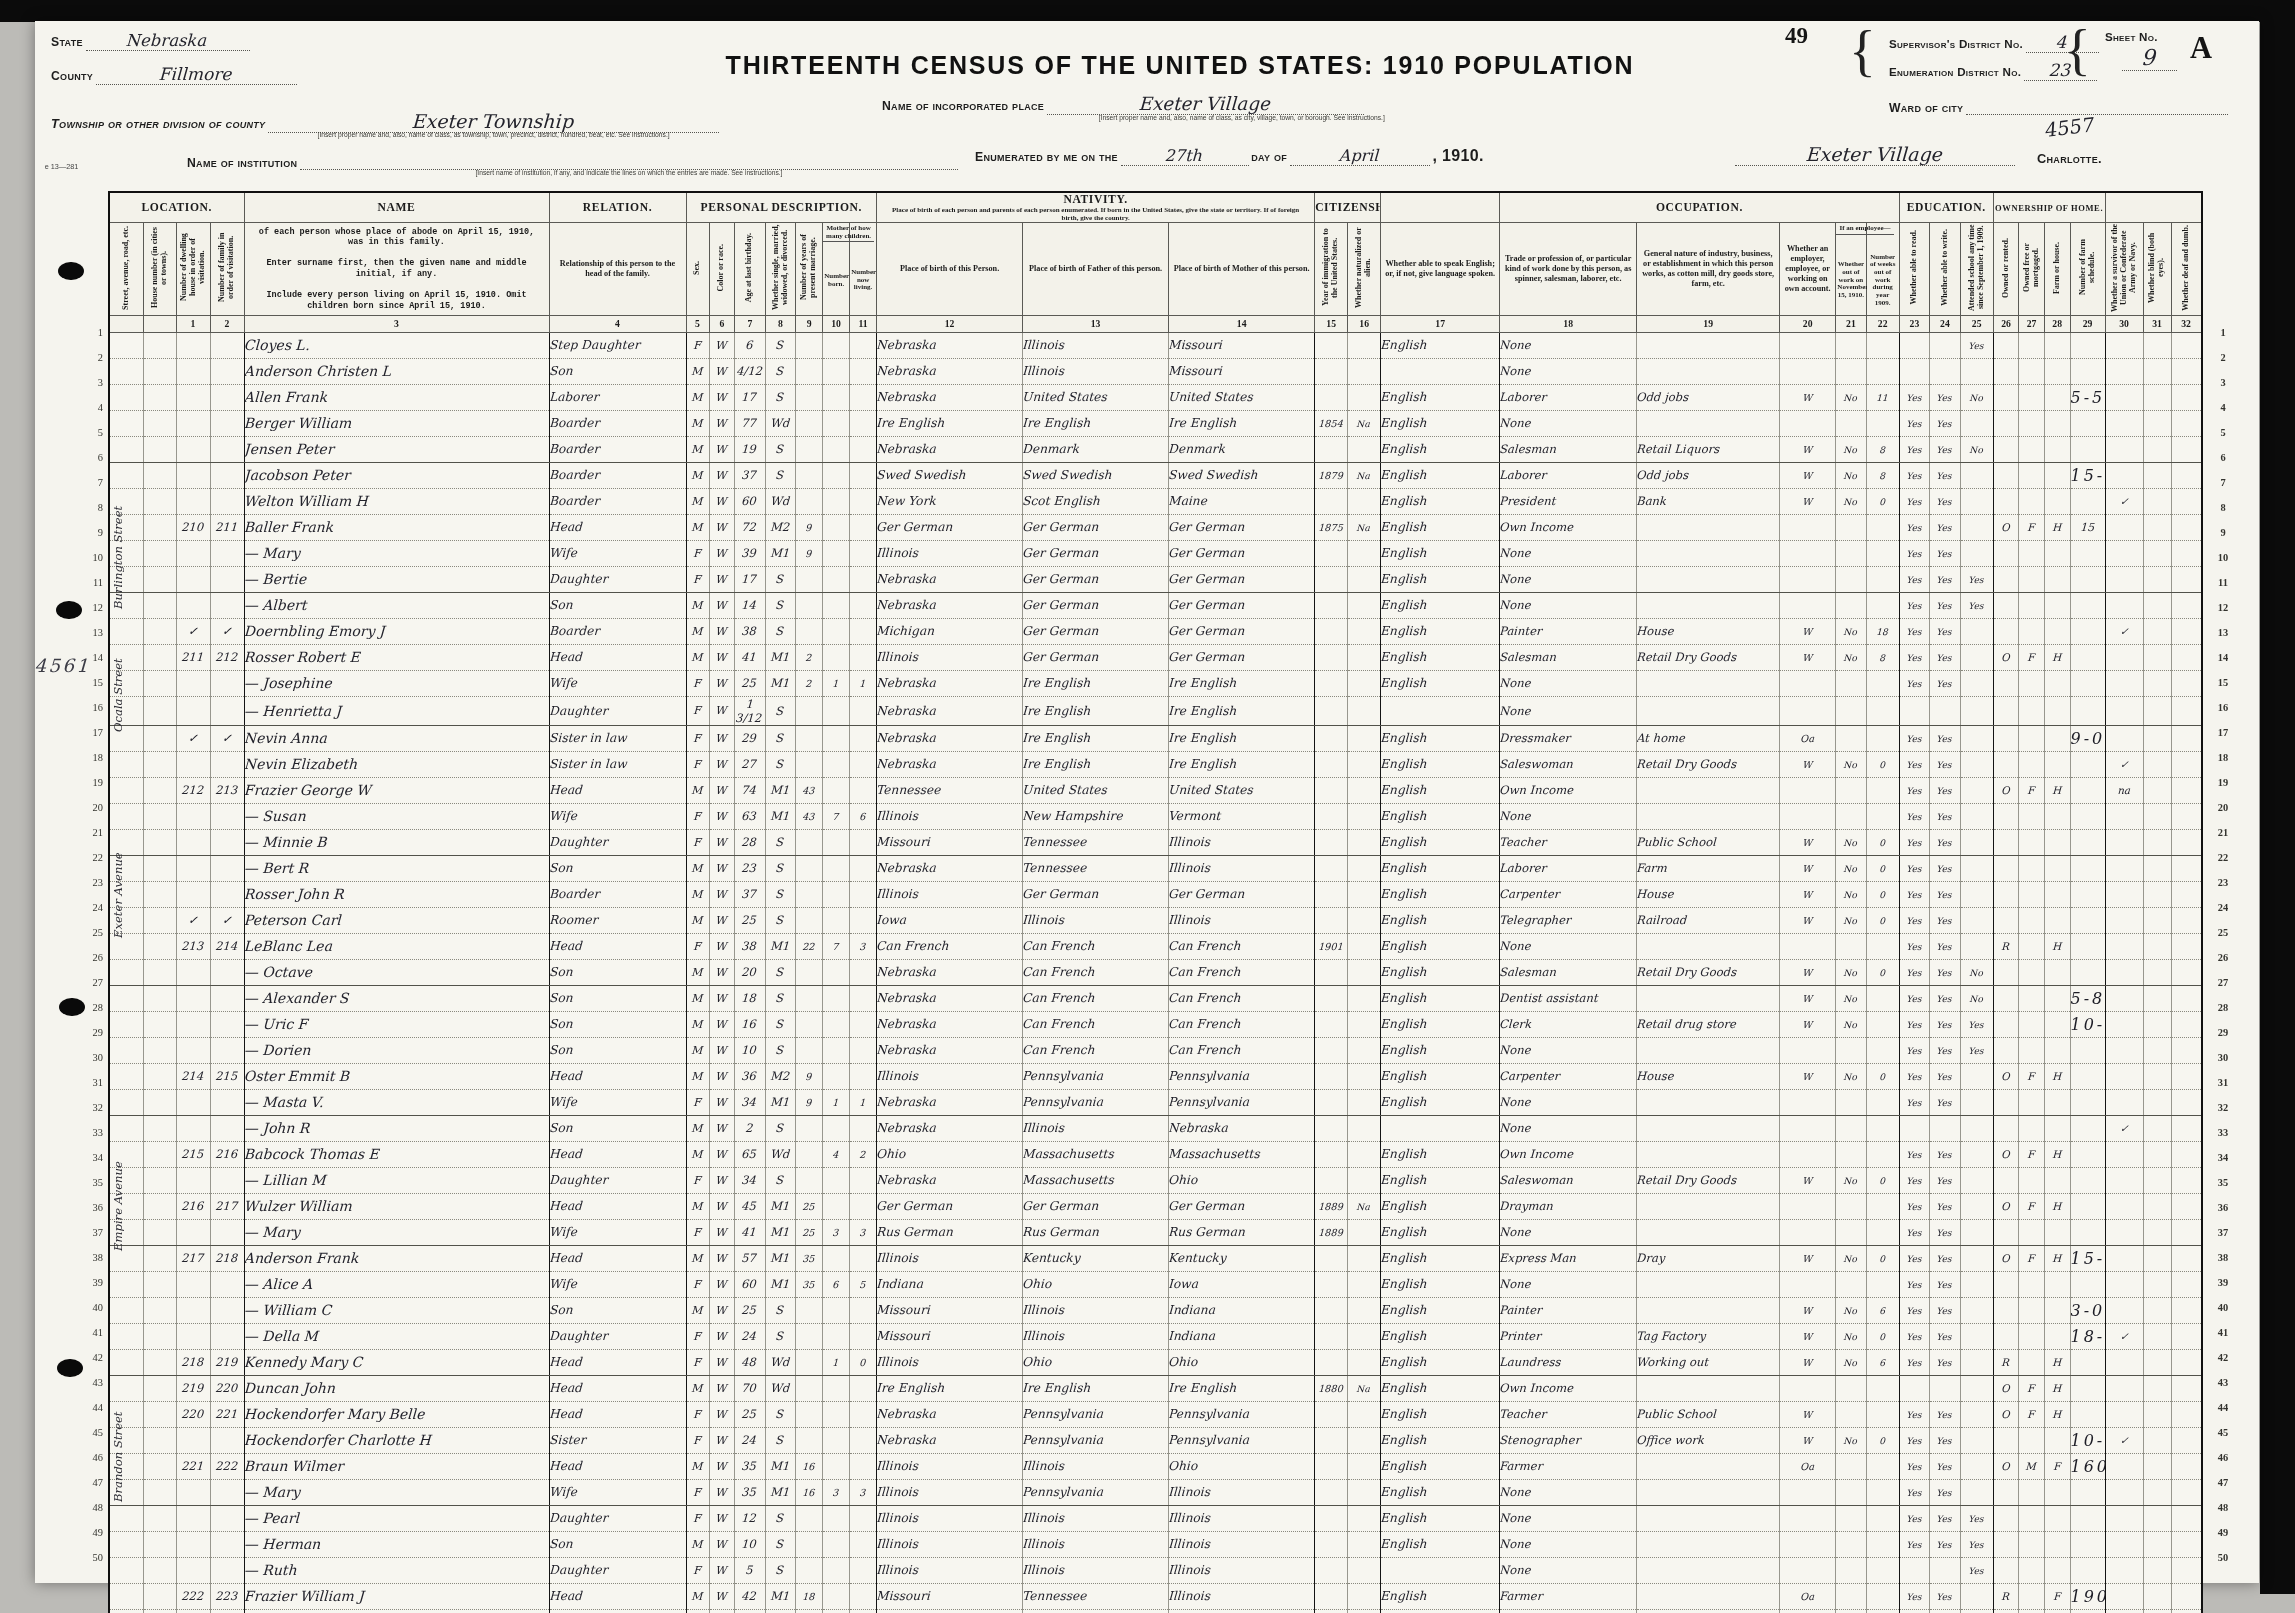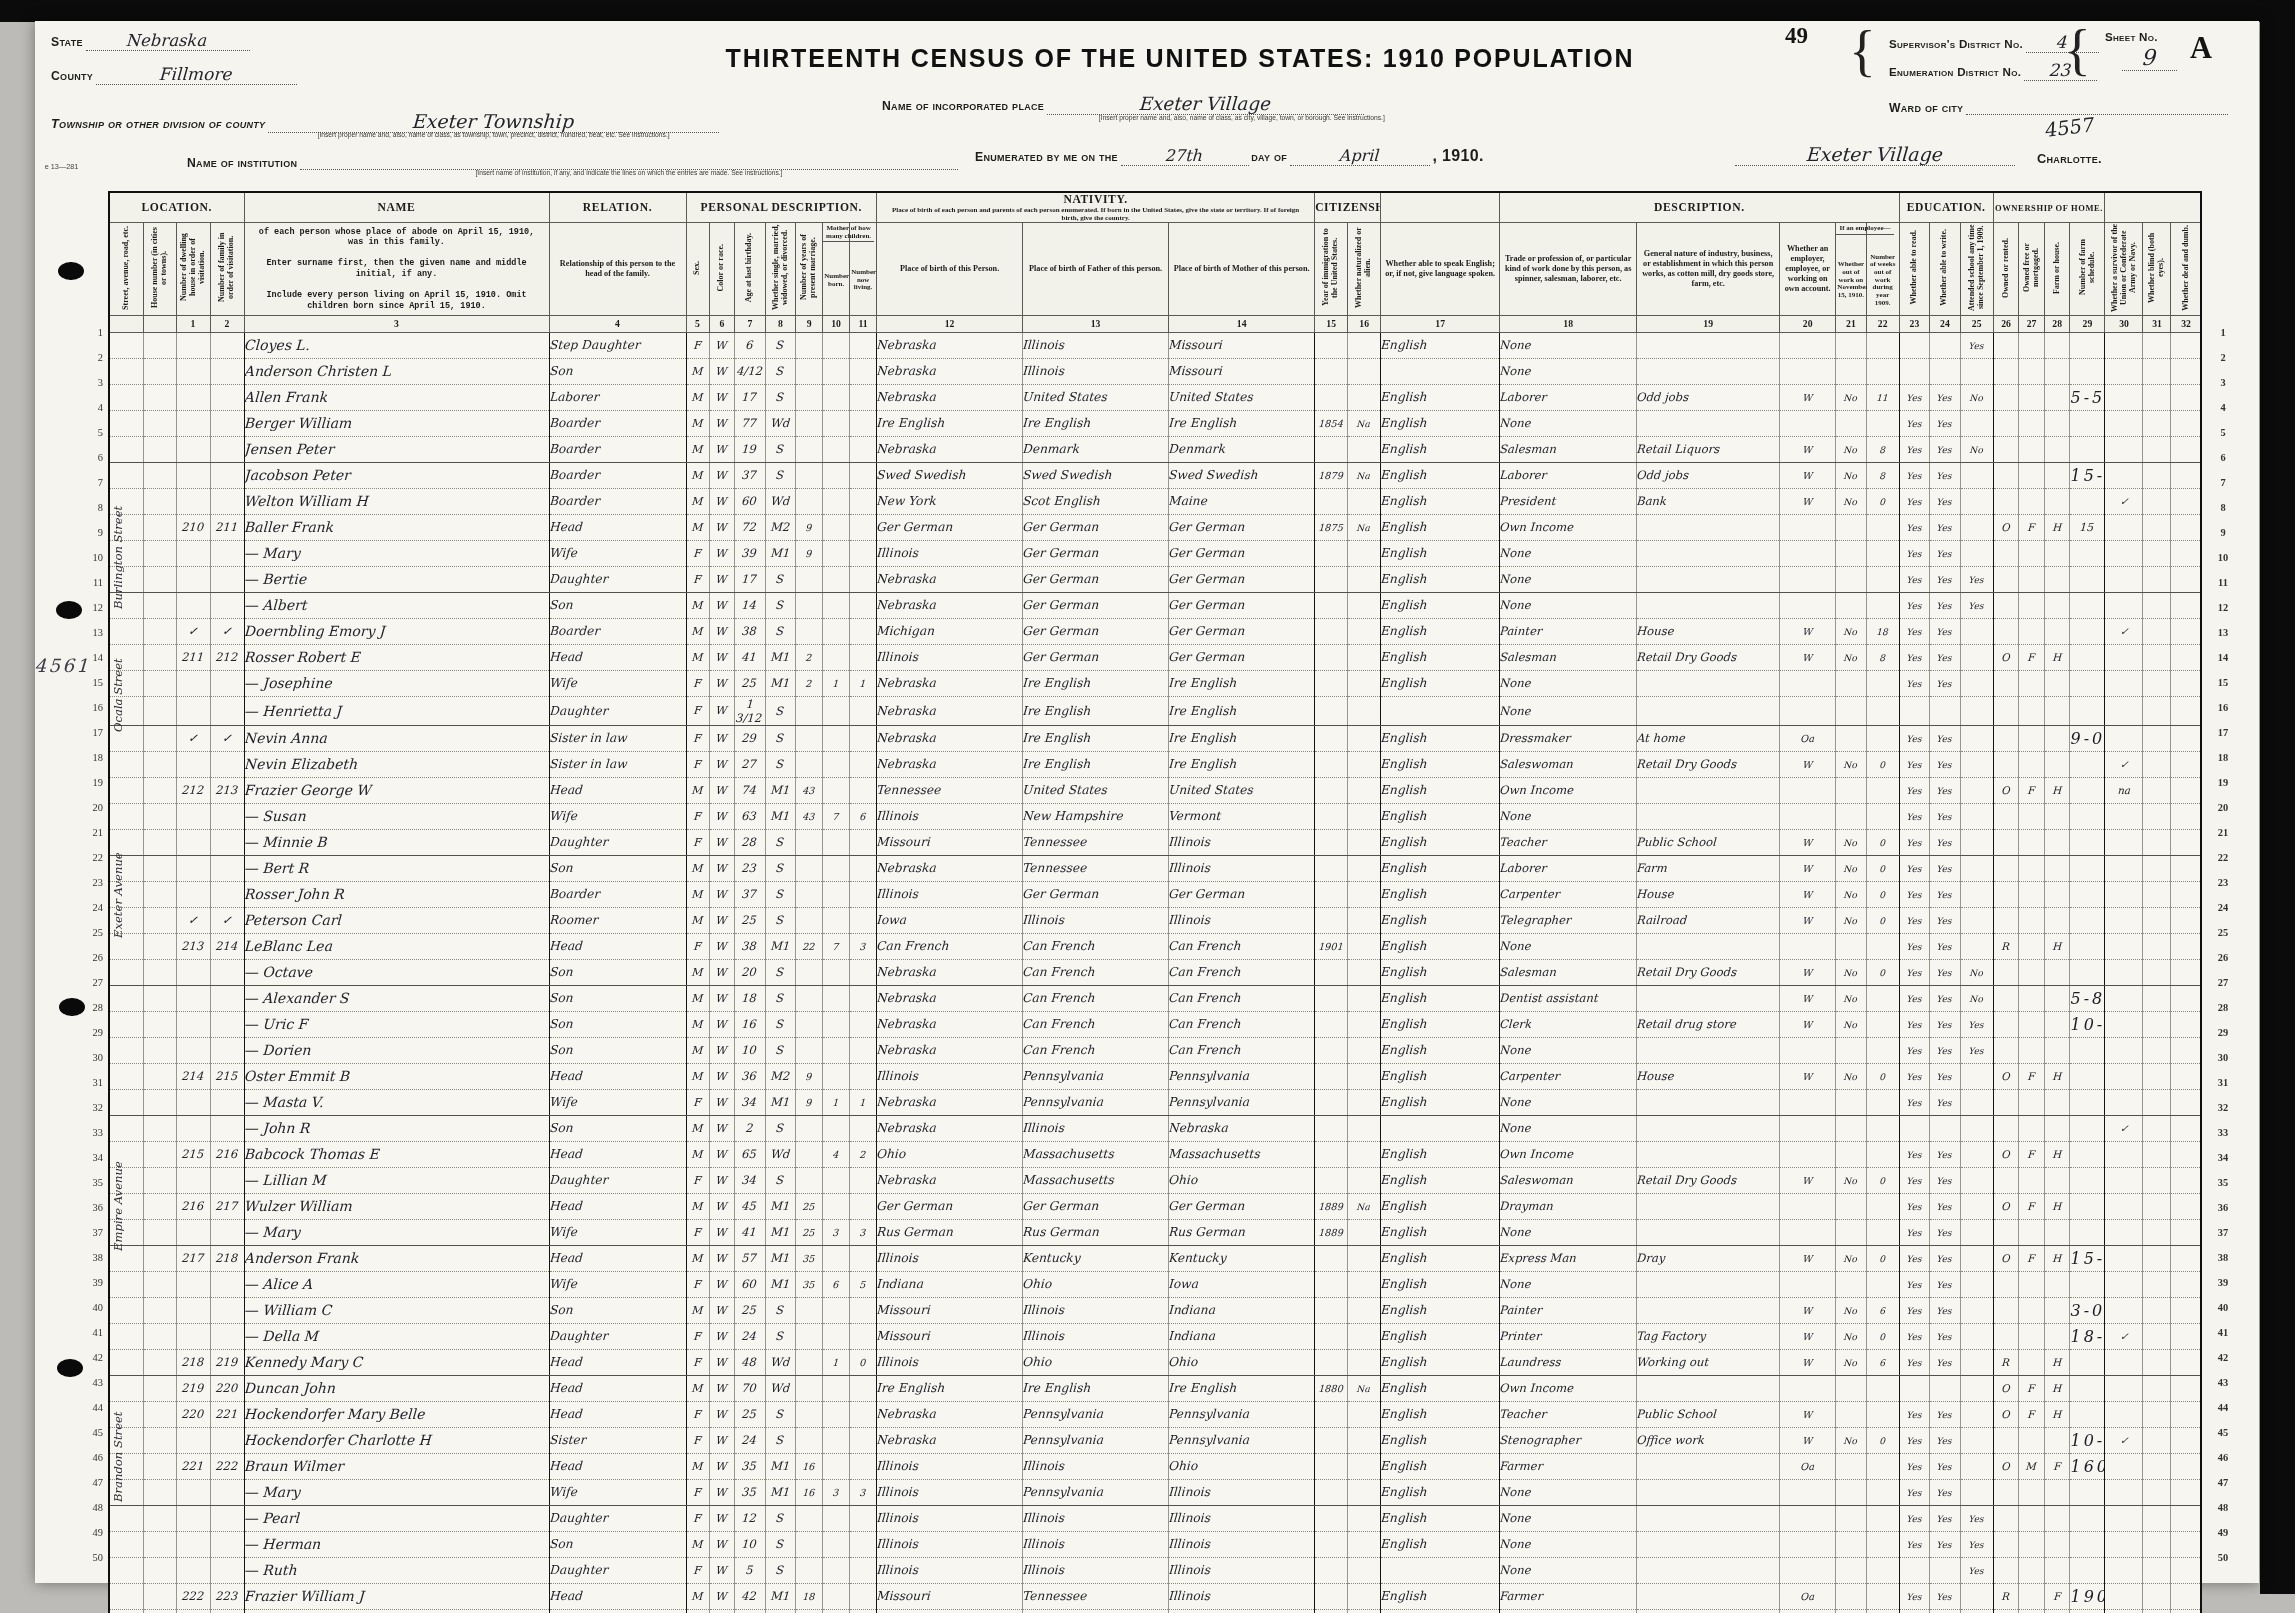--- a/index.html
+++ b/index.html
@@ -86,21 +86,21 @@
   </div>
   <div class="abs" style="left:9.7px;top:141px;font-size:7.3px;color:#444;">e 13—281</div>
   <div class="abs" style="left:152px;top:135px;">
     <span class="lbl" style="font-size:12.2px;">Name of institution</span>
     <span class="bl" style="width:658px;position:relative;">
       <span class="hw" style="font-size:14.6px;"></span>
       <span class="note abs" style="left:0;top:11px;width:658px;">[Insert name of institution, if any, and indicate the lines on which the entries are made.  See instructions.]</span>
     </span>
   </div>
 
-  <div class="abs title" style="left:627px;top:23px;">THIRTEENTH CENSUS OF THE UNITED STATES: 1910  POPULATION</div>
+  <div class="abs title" style="left:627px;top:30px;">THIRTEENTH CENSUS OF THE UNITED STATES: 1910  POPULATION</div>
   <div class="abs" style="left:847px;top:72px;">
     <span class="lbl" style="font-size:12.2px;">Name of incorporated place</span>
     <span class="bl" style="width:317px;position:relative;">
       <span class="hw" style="font-size:18.3px;">Exeter Village</span>
       <span class="note abs" style="left:0;top:21px;width:390px;">[Insert proper name and, also, name of class, as city, village, town, or borough.  See instructions.]</span>
     </span>
   </div>
   <div class="abs" style="left:932px;top:125px;white-space:nowrap;">
     <span class="lbl" style="font-size:12.2px;margin-left:8px;">Enumerated by me on the</span>
     <span class="bl" style="width:128px;"><span class="hw" style="font-size:16px;">27th</span></span>
@@ -285,21 +285,21 @@
       </colgroup>
     <thead id="thead">
         <tr class="gr">
           <th colspan="4">LOCATION.</th>
           <th colspan="1">NAME</th>
           <th colspan="1">RELATION.</th>
           <th colspan="7">PERSONAL DESCRIPTION.</th>
           <th colspan="3">NATIVITY.<span class="gnote">Place of birth of each person and parents of each person enumerated.  If born in the United States, give the state or territory.  If of foreign birth, give the country.</span></th>
           <th colspan="2">CITIZENSHIP.</th>
           <th colspan="1"></th>
-          <th colspan="5">DESCRIPTION.</th>
+          <th colspan="5">OCCUPATION.</th>
           <th colspan="3">EDUCATION.</th>
           <th colspan="4" class="gsm">OWNERSHIP OF HOME.</th>
           <th colspan="3"></th>
         </tr>
         <tr class="hd">
           <th><span class="vt">Street, avenue, road, etc.</span></th>
           <th><span class="vt">House number (in cities or towns).</span></th>
           <th><span class="vt">Number of dwelling house in order of visitation.</span></th>
           <th><span class="vt">Number of family in order of visitation.</span></th>
           <th class="gl">

